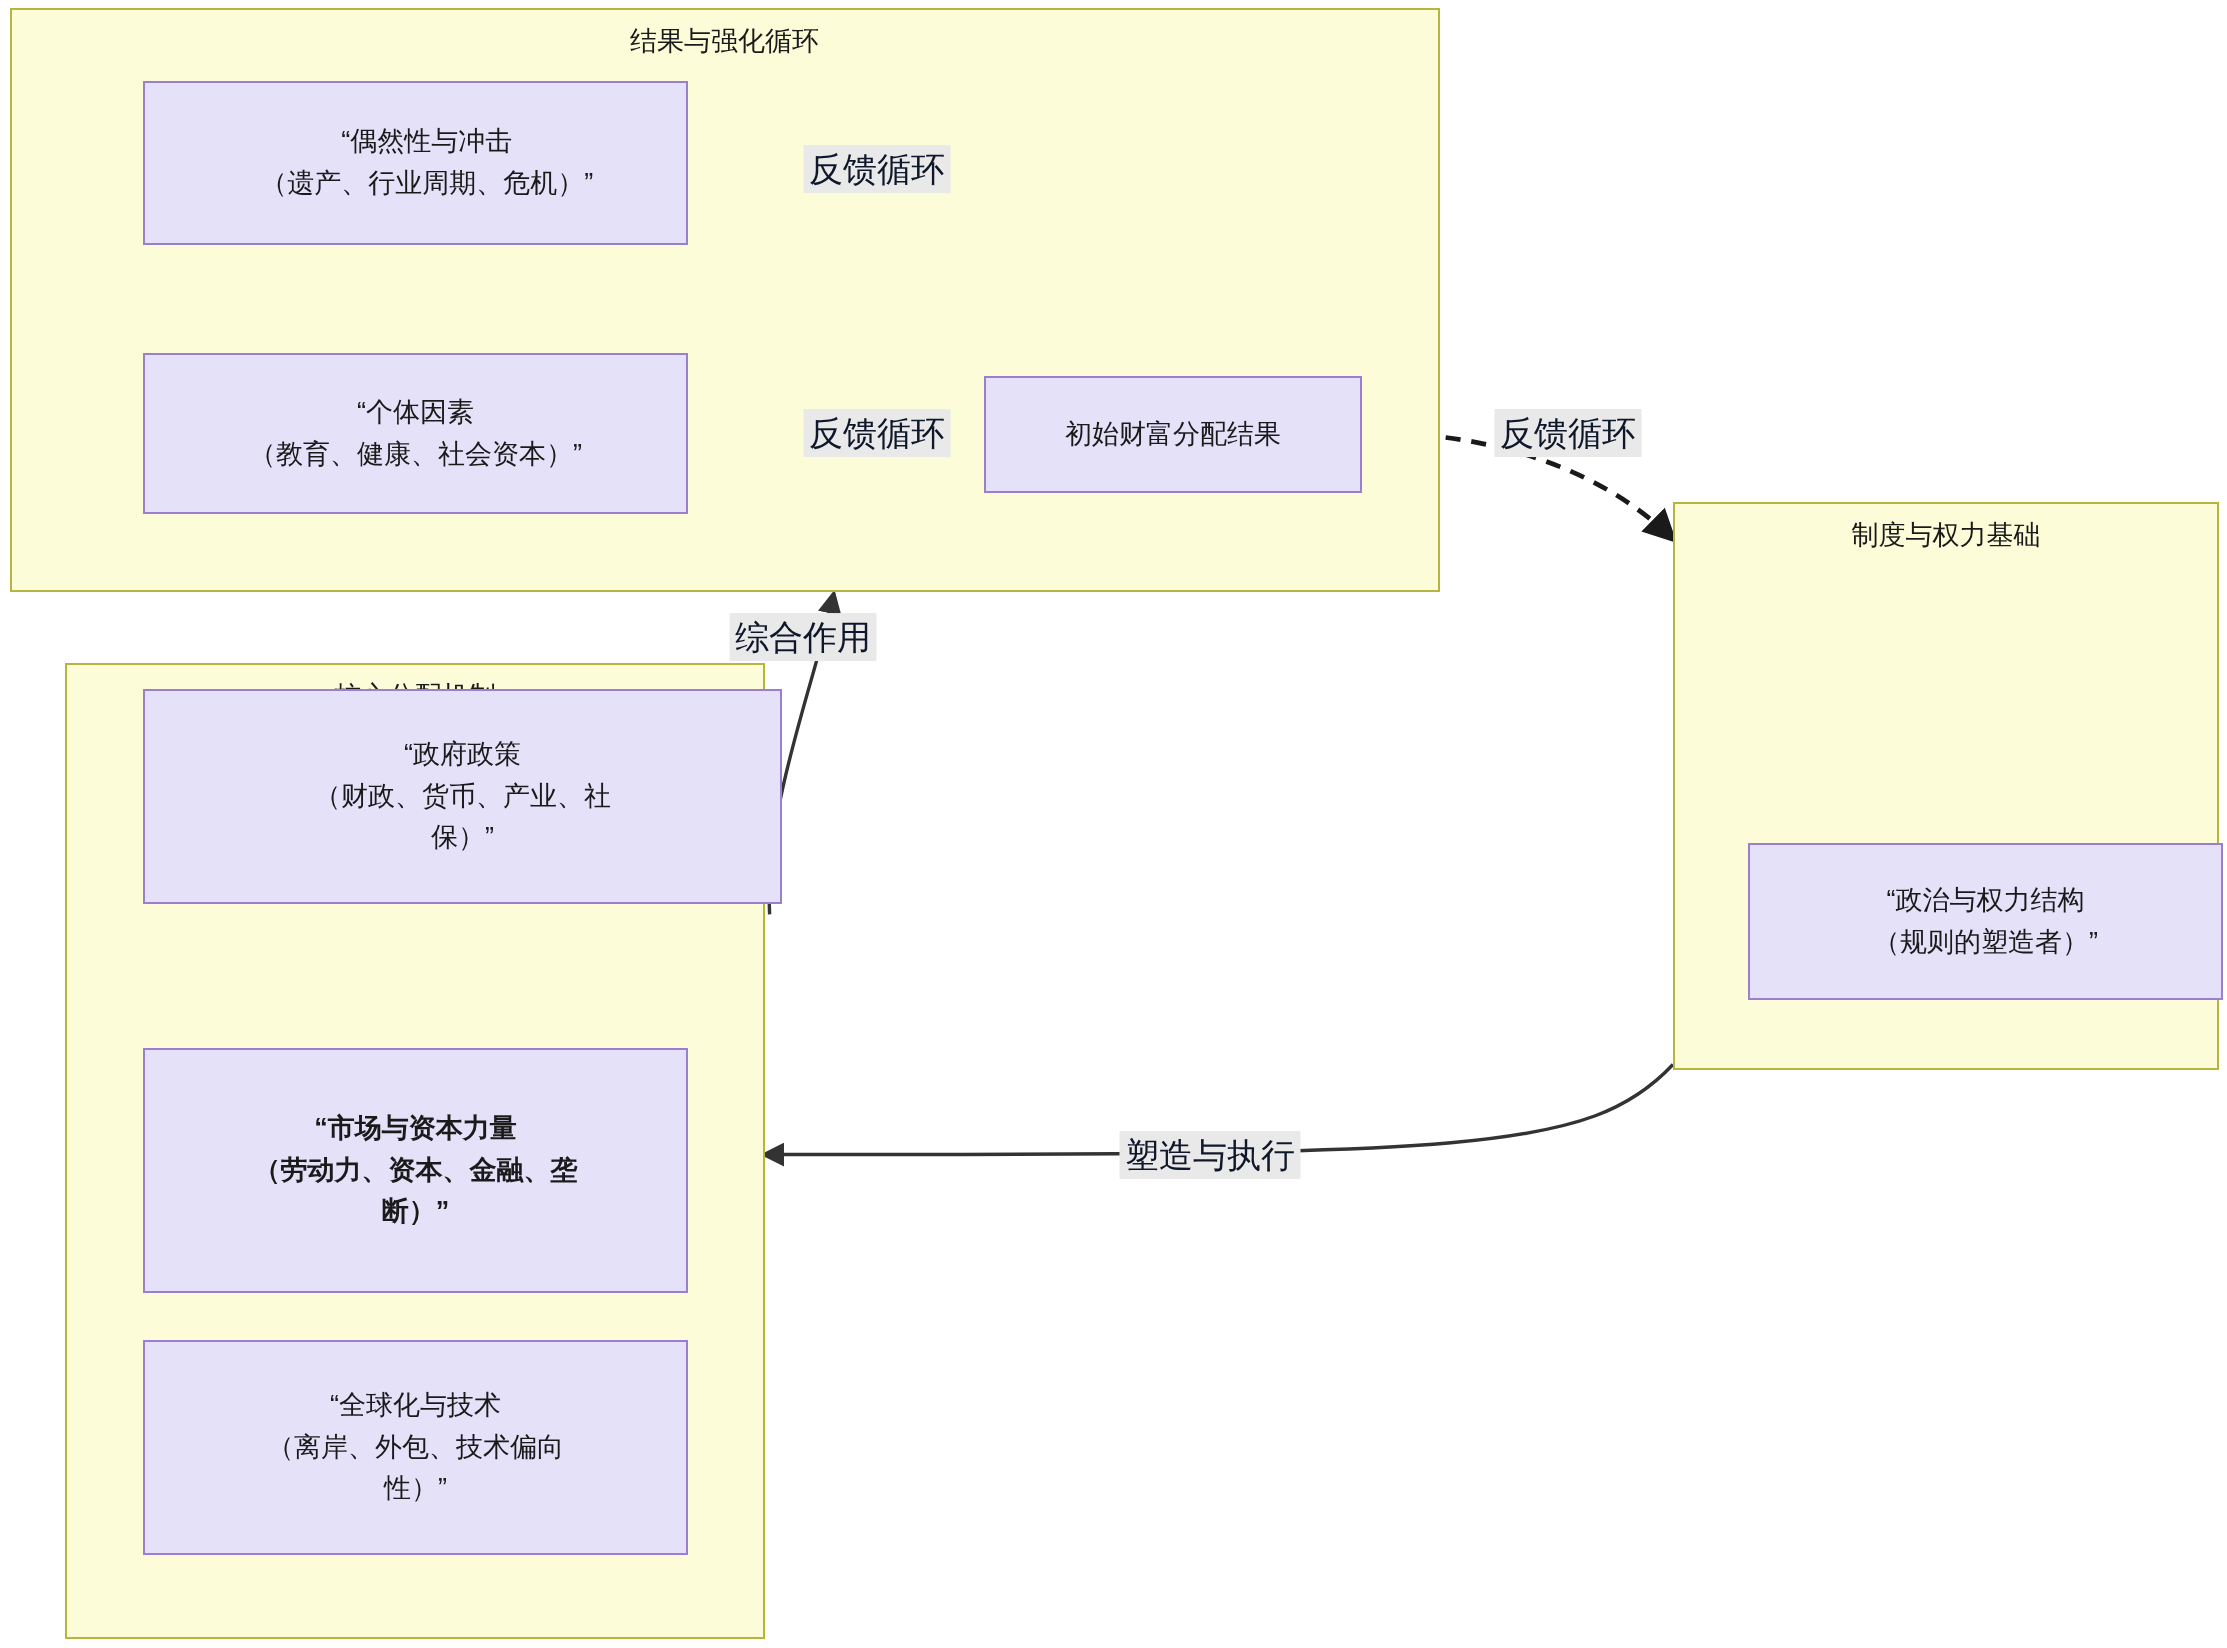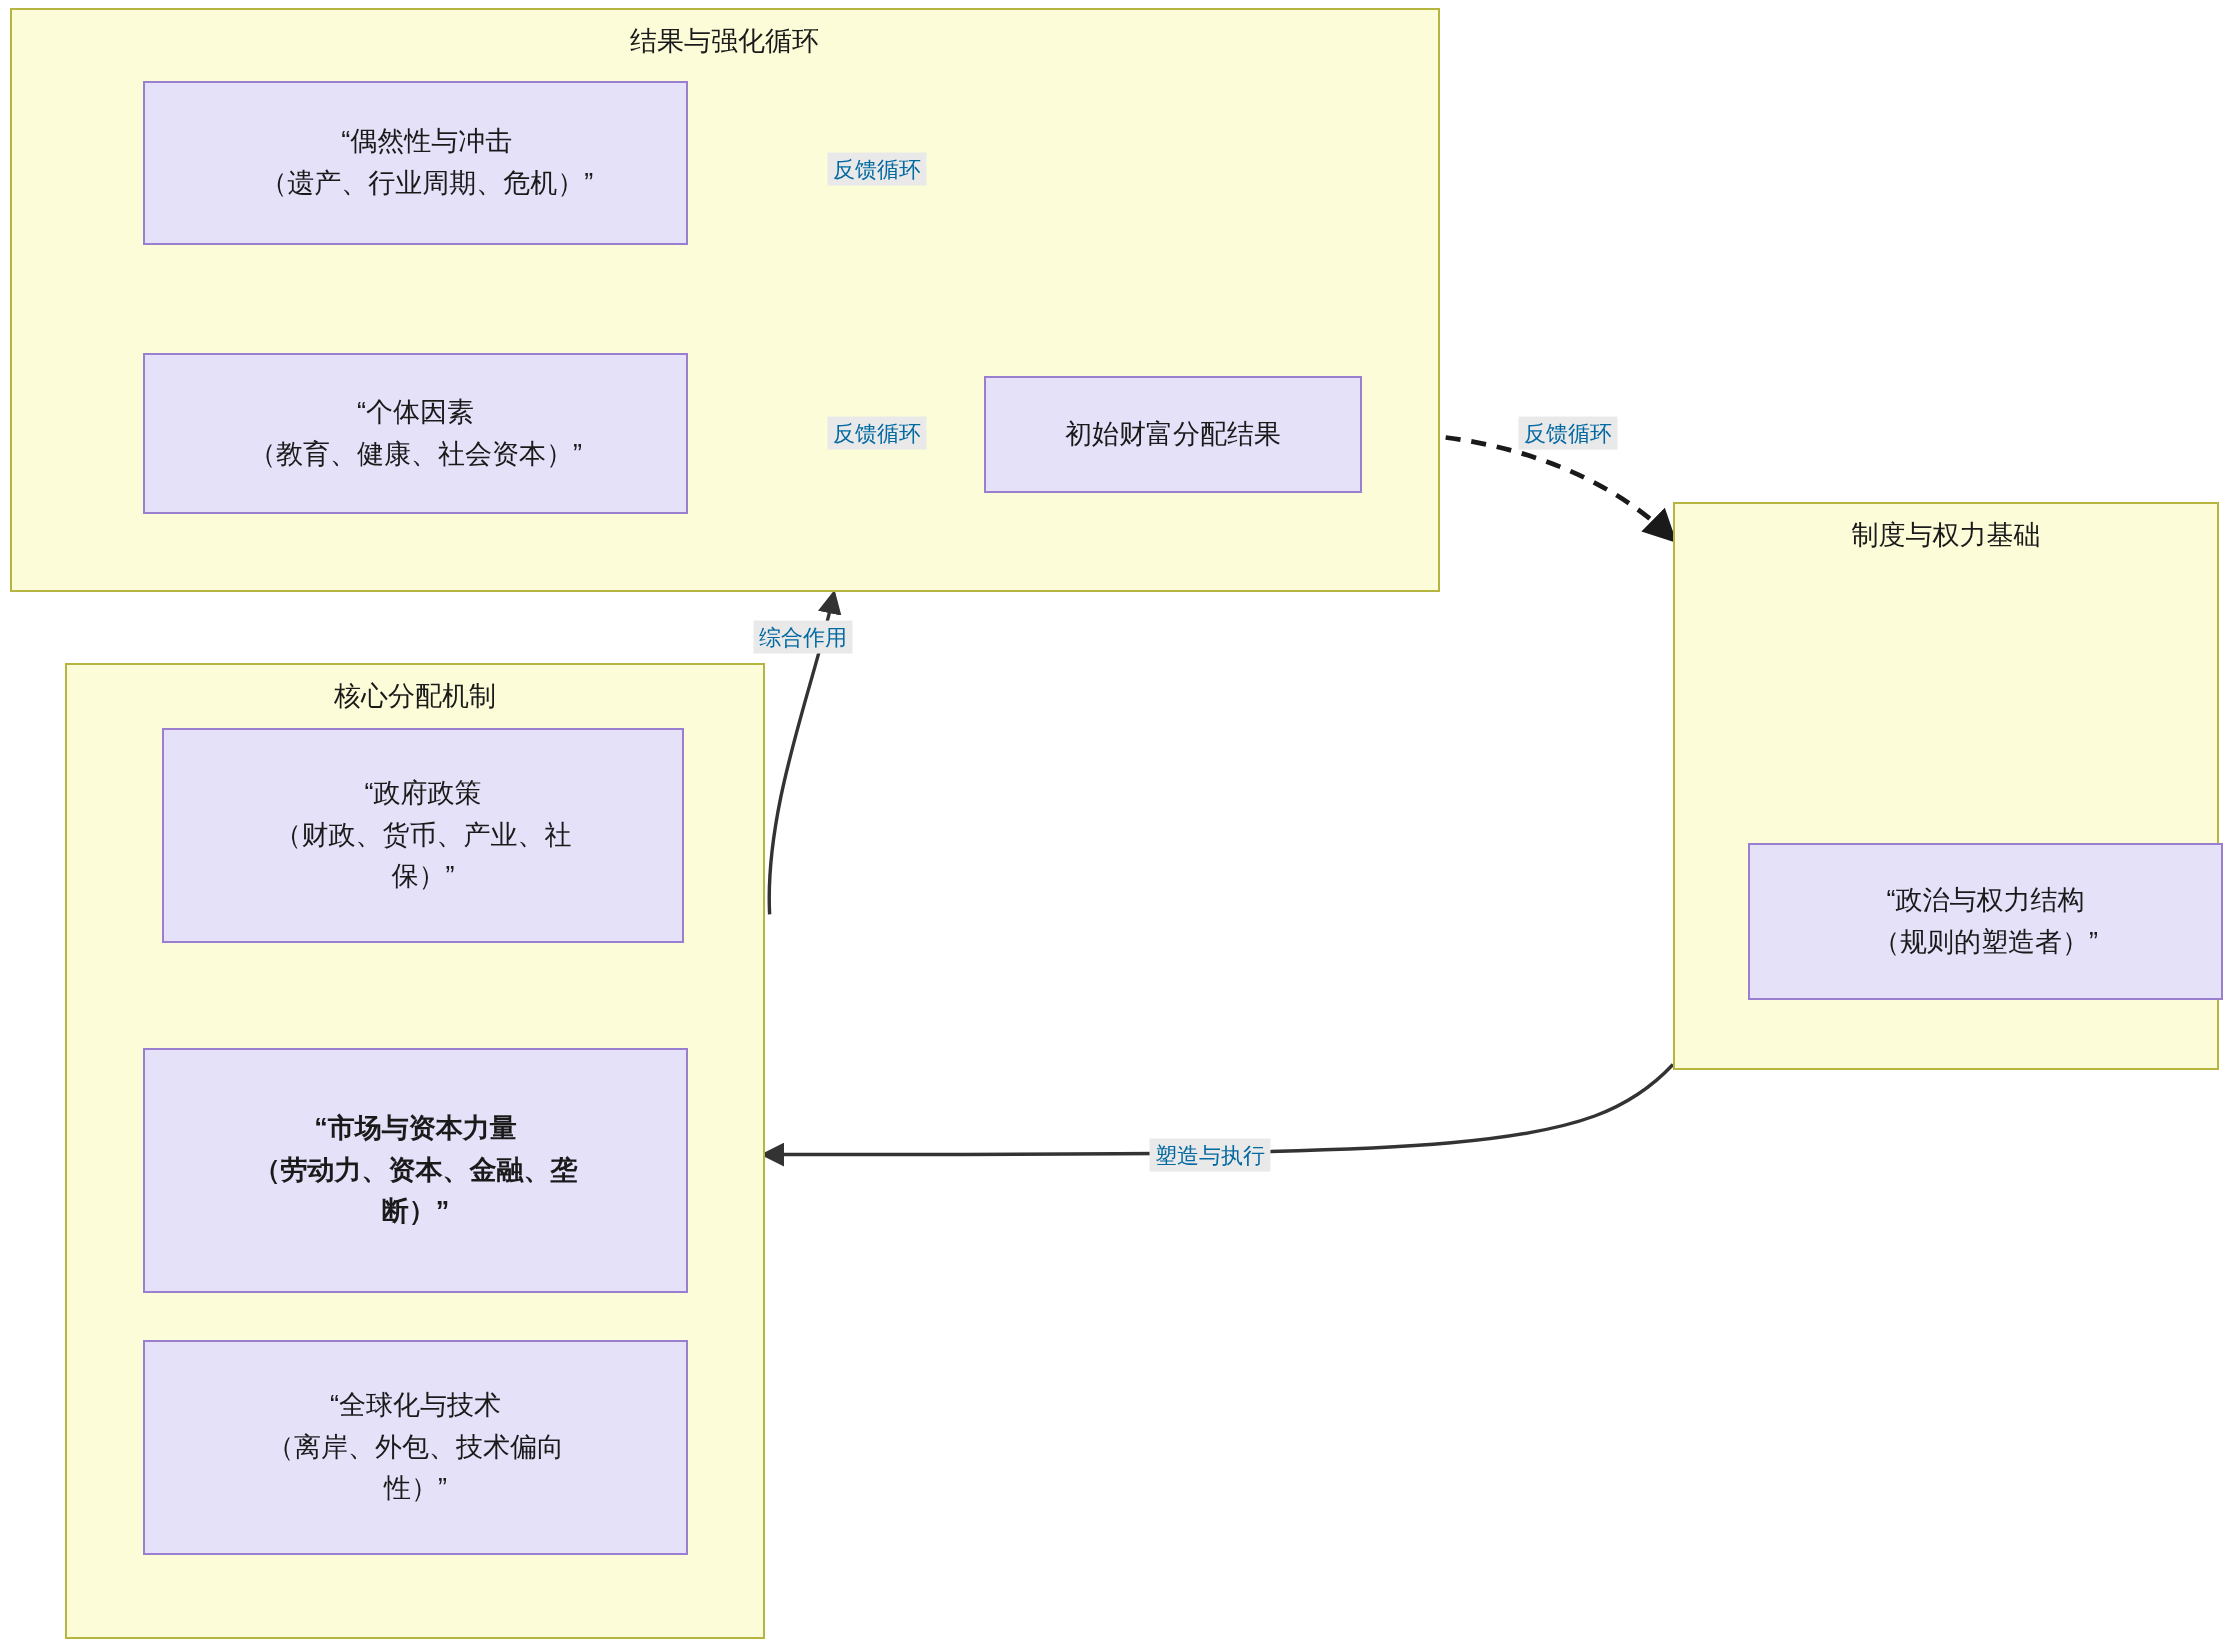--- a/index.html
+++ b/index.html
@@ -47,22 +47,22 @@
     font-size: 27px;
     color: #1a1a1a;
     line-height: 1.55;
     padding: 4.1px 9.6px;
     white-space: pre-line;
   }
   
   .edge-label {
     position: absolute;
     background: #e9e9e9;
-    color: #0369a1;
-    font-size: 22px;
+    color: #0f172a;
+    font-size: 34px;
     line-height: 1.25;
     padding: 2.7px 5.5px;
     white-space: nowrap;
     transform: translate(-50%, -50%);
   }
   
   #edges {
     position: absolute;
     left: 0;
     top: 0;
@@ -124,21 +124,21 @@
 
   <div class="node" style="left:143px; top:353px; width:545px; height:161px;">“个体因素
 （教育、健康、社会资本）”</div>
 
   <div class="node" style="left:984px; top:376px; width:378px; height:117px;">初始财富分配结果</div>
 
   <div class="group" style="left:65px; top:663px; width:700px; height:976px;">
     <div class="group-title" style="top:15px;">核心分配机制</div>
   </div>
 
-  <div class="node" style="left:143px; top:728px; width:522px; height:215px;margin-left:19px;">“政府政策
+  <div class="node" style="left:143px; top:689px; width:639px; height:215px;">“政府政策
 （财政、货币、产业、社
 保）”</div>
 
   <div class="node" style="left:143px; top:1048px; width:545px; height:245px;font-weight:bold;">“市场与资本力量
 （劳动力、资本、金融、垄
 断）”</div>
 
   <div class="node" style="left:143px; top:1340px; width:545px; height:215px;">“全球化与技术
 （离岸、外包、技术偏向
 性）”</div>

